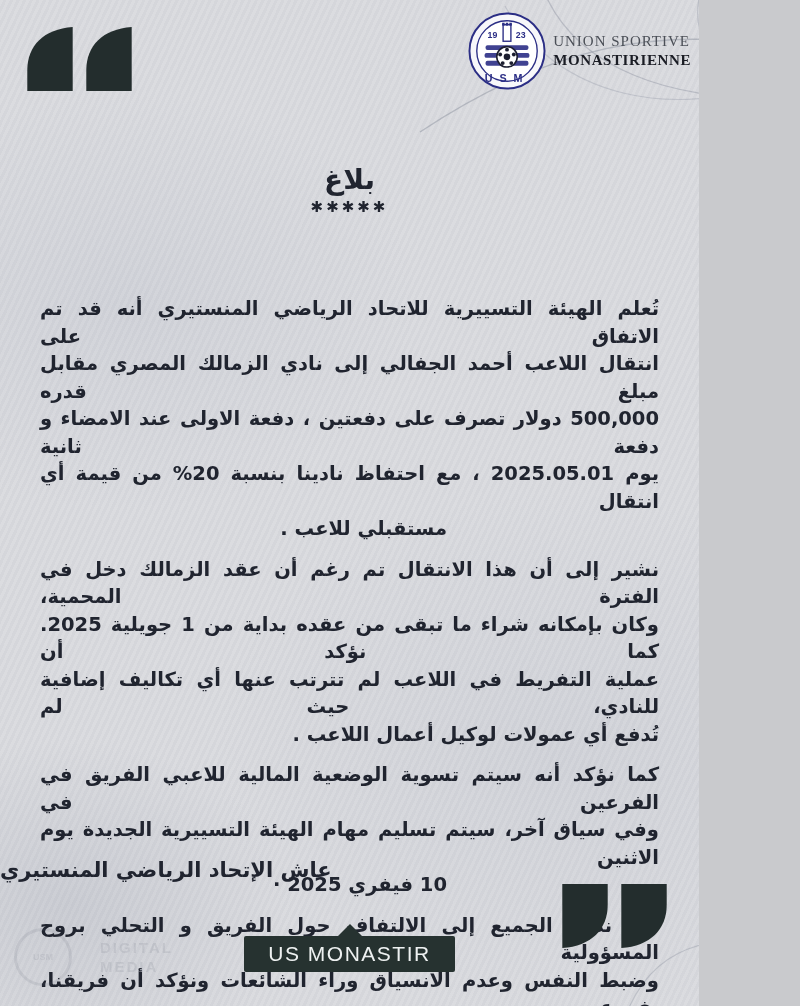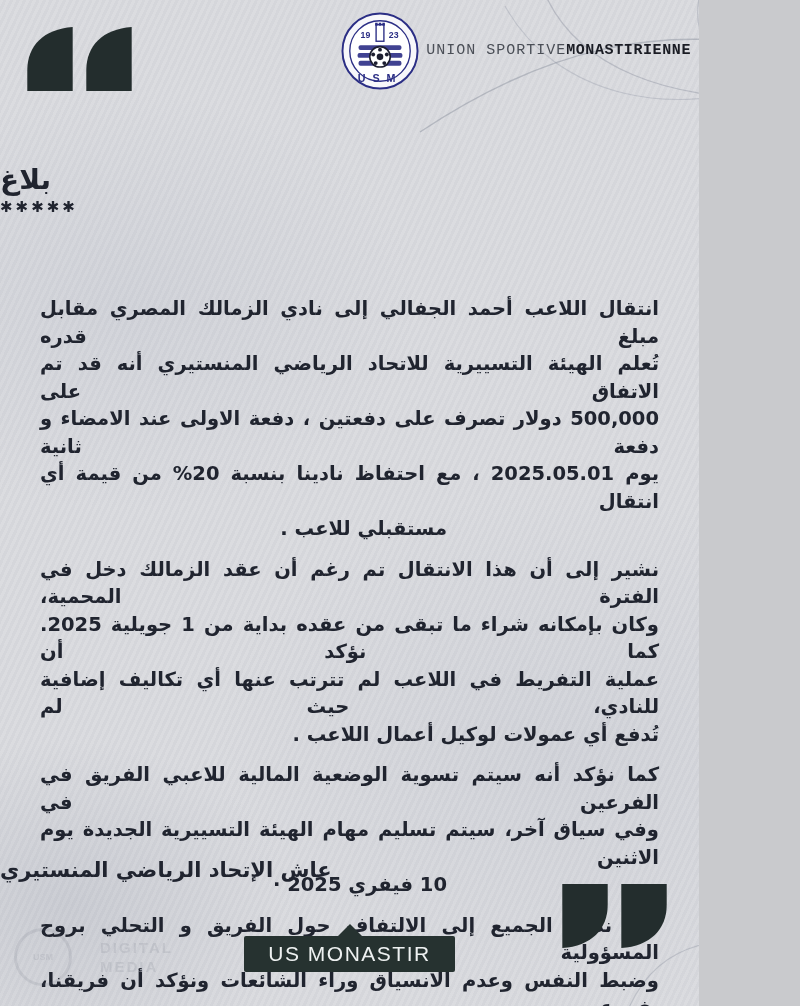--- a/index.html
+++ b/index.html
@@ -14,25 +14,25 @@
     font-family:"DejaVu Sans", sans-serif;
   }
   
   .scratches{position:absolute;inset:0;pointer-events:none;}
   
   .quote{position:absolute;display:flex;gap:9px;}
   .quote-open{top:27px;left:25px;}
   .quote-close{top:884px;right:30px;}
   
   .brand{position:absolute;top:12px;right:8px;display:flex;align-items:center;gap:7px;}
-  .brand-text{display:flex;flex-direction:row;line-height:1.25;font-family:Liberation Mono, monospace;}
+  .brand-text{display:flex;flex-direction:column;line-height:1.25;font-family:Liberation Serif, serif;}
   .brand-line1{font-size:15px;font-weight:400;letter-spacing:1px;color:#4b4f57;}
   .brand-line2{font-size:15px;font-weight:700;letter-spacing:0.6px;color:#1a1c24;}
   
-  .title-wrap{position:absolute;top:163px;left:0;right:0;text-align:left;color:#20242f;}
+  .title-wrap{position:absolute;top:163px;left:0;right:0;text-align:center;color:#20242f;}
   .title{font-size:28px;font-weight:700;}
   .stars{font-size:15px;font-weight:700;letter-spacing:3px;margin-top:2px;color:#20242f;}
   
   .body-text{
     position:absolute;top:295px;left:40px;right:40px;
     direction:rtl;color:#20242f;font-weight:700;font-size:19.5px;line-height:27.5px;
   }
   .para{margin:0 0 13px 0;}
   .line{white-space:nowrap;}
   .line.j{text-align:justify;text-align-last:justify;white-space:normal;}
@@ -109,22 +109,22 @@
     </div>
   </div>
 
   <div class="title-wrap">
     <div class="title" dir="rtl">بلاغ</div>
     <div class="stars">✱✱✱✱✱</div>
   </div>
 
   <div class="body-text">
     <div class="para">
+      <div class="line j">تُعلم الهيئة التسييرية للاتحاد الرياضي المنستيري أنه قد تم الاتفاق على</div>
       <div class="line j">انتقال اللاعب أحمد الجفالي إلى نادي الزمالك المصري مقابل مبلغ قدره</div>
-      <div class="line j">تُعلم الهيئة التسييرية للاتحاد الرياضي المنستيري أنه قد تم الاتفاق على</div>
       <div class="line j">500,000 دولار تصرف على دفعتين ، دفعة الاولى عند الامضاء و دفعة ثانية</div>
       <div class="line j">يوم 2025.05.01 ، مع احتفاظ نادينا بنسبة 20% من قيمة أي انتقال</div>
       <div class="line ind">مستقبلي للاعب .</div>
     </div>
     <div class="para">
       <div class="line j">نشير إلى أن هذا الانتقال تم رغم أن عقد الزمالك دخل في الفترة المحمية،</div>
       <div class="line j">وكان بإمكانه شراء ما تبقى من عقده بداية من 1 جويلية 2025. كما نؤكد أن</div>
       <div class="line j">عملية التفريط في اللاعب لم تترتب عنها أي تكاليف إضافية للنادي، حيث لم</div>
       <div class="line r">تُدفع أي عمولات لوكيل أعمال اللاعب .</div>
     </div>

